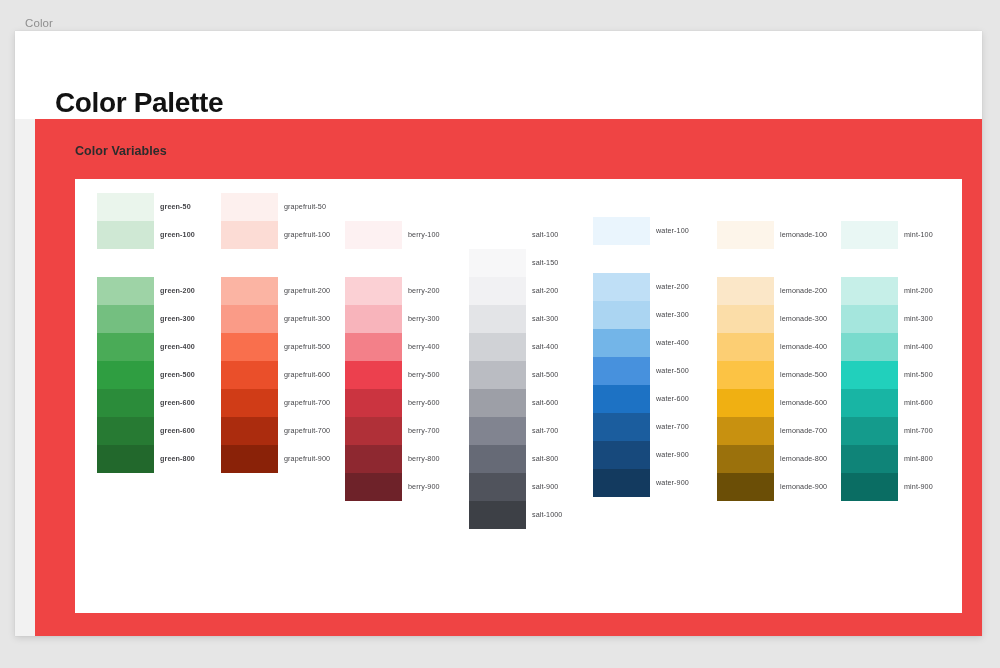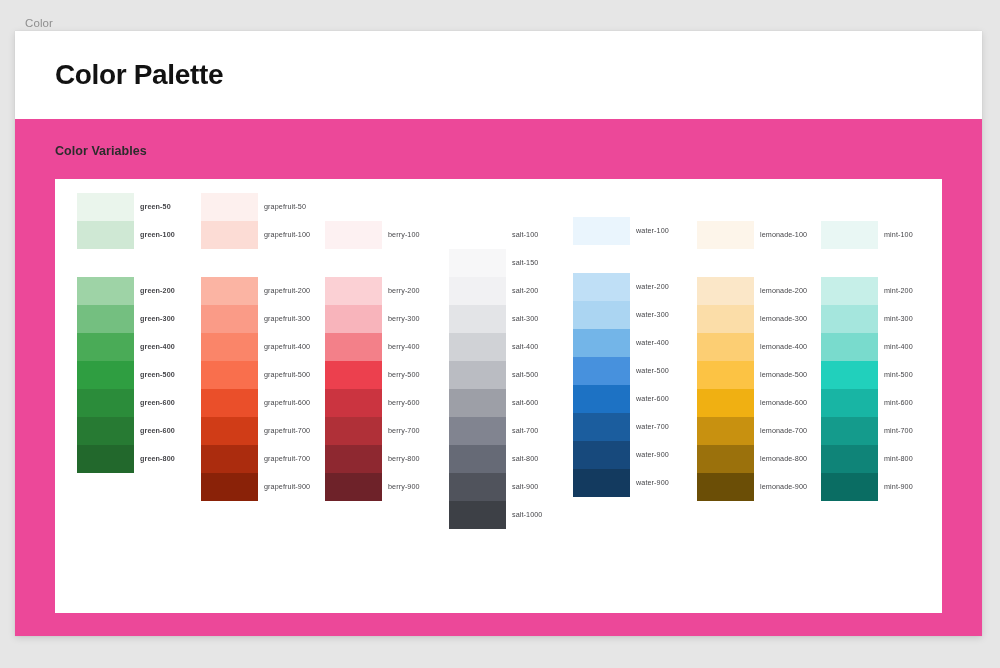--- a/index.html
+++ b/index.html
@@ -35,34 +35,35 @@
     height: 605px;
     background: #f2f2f2;
     box-shadow: 0 2px 7px rgba(0,0,0,.13), 0 0 1px rgba(0,0,0,.10);
     overflow: hidden;
   }
 
   .window-header {
     height: 88px;
     background: #ffffff;
     display: flex;
-    align-items: center;
+    align-items: flex-end;
     padding-left: 40px;
   }
   .page-title {
     font-size: 28px;
     font-weight: bold;
     color: #121212;
     letter-spacing: -0.35px;
   }
 
   .window-body {
-    background: #ec4899;
+    background: #ef4444;
     padding: 0 40px;
     height: calc(100% - 88px);
+    margin-left: 20px;
   }
 
   .section-title {
     font-size: 12.5px;
     font-weight: bold;
     color: #2c2c2c;
     padding-top: 25px;
     padding-bottom: 21px;
     letter-spacing: .05px;
   }
@@ -180,24 +181,20 @@
             <div class="group-gap"></div>
             <div class="swatch-row">
               <div class="swatch" style="background: rgb(251, 180, 163);"></div>
               <div class="swatch-label">grapefruit-200</div>
             </div>
             <div class="swatch-row">
               <div class="swatch" style="background: rgb(250, 155, 135);"></div>
               <div class="swatch-label">grapefruit-300</div>
             </div>
             <div class="swatch-row">
-              <div class="swatch" style="background: rgb(250, 133, 105);"></div>
-              <div class="swatch-label">grapefruit-400</div>
-            </div>
-            <div class="swatch-row">
               <div class="swatch" style="background: rgb(249, 111, 77);"></div>
               <div class="swatch-label">grapefruit-500</div>
             </div>
             <div class="swatch-row">
               <div class="swatch" style="background: rgb(234, 79, 42);"></div>
               <div class="swatch-label">grapefruit-600</div>
             </div>
             <div class="swatch-row">
               <div class="swatch" style="background: rgb(208, 60, 23);"></div>
               <div class="swatch-label">grapefruit-700</div>

